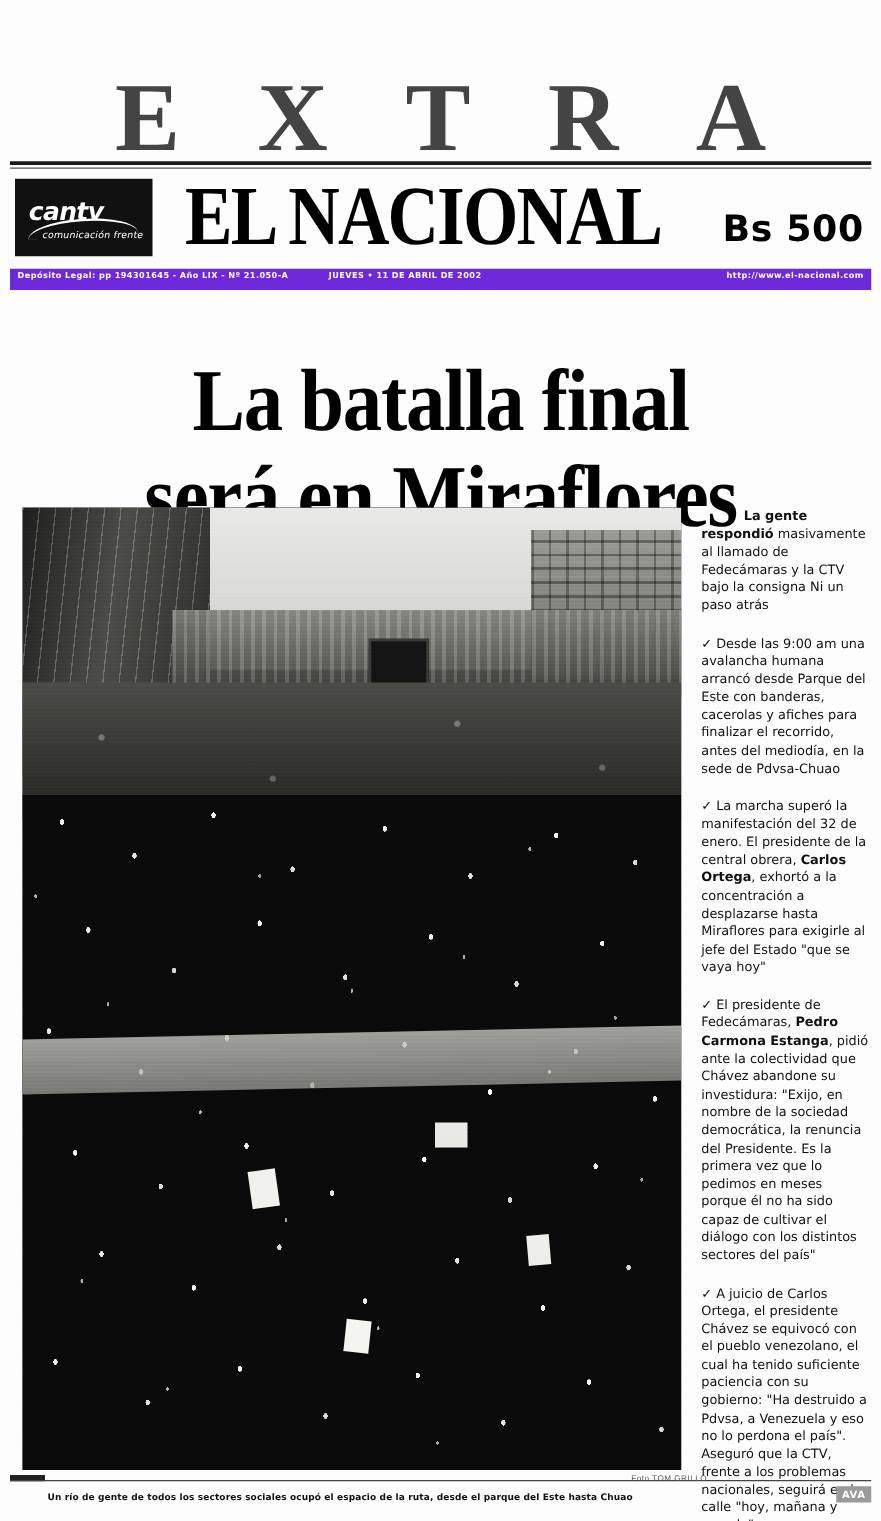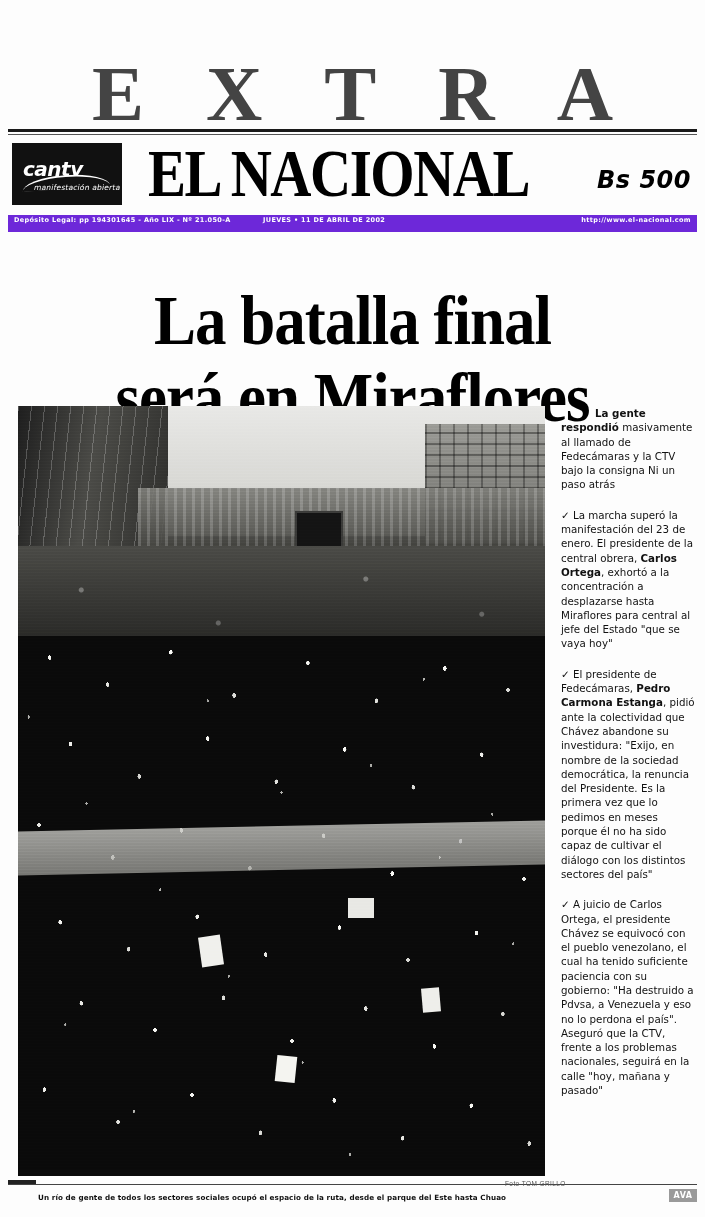--- a/index.html
+++ b/index.html
@@ -64,23 +64,22 @@
     font-weight:700;
     font-size:57px;
     letter-spacing:-1.5px;
     line-height:72px;
     transform:scaleY(1.18);
     transform-origin:left center;
     white-space:nowrap;
   }
   .price{
     position:absolute;right:14px;top:26px;
-    font-family:"DejaVu Sans",sans-serif;font-weight:700;font-size:24px;
+    font-family:"DejaVu Sans",sans-serif;font-weight:700;font-size:29px;
     letter-spacing:.5px;
-    font-style:italic;
   }
 
   
   .infobar{
     position:absolute;left:8px;top:215px;width:689px;height:17px;
     background:#6d28d9;color:#fff;
   }
   .infobar span{
     position:absolute;top:1px;
     font-family:"DejaVu Sans",sans-serif;font-weight:700;font-size:6.5px;
@@ -286,21 +285,21 @@
   <div class="extra-band">
     <div class="extra-word">EXTRA</div>
   </div>
   <div class="rule-under-extra"></div>
   <div class="rule-thin"></div>
 
   <div class="masthead">
     <div class="cantv-box">
       <div class="cantv-word">cantv</div>
       <div class="cantv-swoosh"></div>
-      <div class="cantv-tag">manifestación abierta</div>
+      <div class="cantv-tag">comunicación frente</div>
     </div>
     <div class="nameplate">EL NACIONAL</div>
     <div class="price">Bs 500</div>
   </div>
 
   <div class="infobar">
     <span class="ib-legal">Depósito Legal: pp 194301645 - Año LIX - Nº 21.050-A</span>
     <span class="ib-date">JUEVES • 11 DE ABRIL DE 2002</span>
     <span class="ib-url">http://www.el-nacional.com</span>
   </div>
@@ -324,22 +323,23 @@
       <div class="banner-c"></div>
       <div class="banner-d"></div>
     </div>
     <div class="photo-grain"></div>
   </div>
 
   <div class="sidebar">
 
     <p class="lede"><b>La gente respondió</b><span> masivamente al llamado de Fedecámaras y la CTV bajo la consigna Ni un paso atrás</span></p>
 
-
-    <p class="bullet"><span class="check">✓</span><span> La marcha superó la manifestación del 23 de enero. El presidente de la central obrera, </span><b>Carlos Ortega</b><span>, exhortó a la concentración a desplazarse hasta Miraflores para central al jefe del Estado "que se vaya hoy"</span></p>
+    <p class="bullet"><span class="check">✓</span><span> Desde las 9:00 am una avalancha humana arrancó desde Parque del Este con banderas, cacerolas y afiches para finalizar el recorrido, antes del mediodía, en la sede de Pdvsa-Chuao</span></p>
+
+    <p class="bullet"><span class="check">✓</span><span> La marcha superó la manifestación del 32 de enero. El presidente de la central obrera, </span><b>Carlos Ortega</b><span>, exhortó a la concentración a desplazarse hasta Miraflores para exigirle al jefe del Estado "que se vaya hoy"</span></p>
 
     <p class="bullet"><span class="check">✓</span><span> El presidente de Fedecámaras, </span><b>Pedro Carmona Estanga</b><span>, pidió ante la colectividad que Chávez abandone su investidura: "Exijo, en nombre de la sociedad democrática, la renuncia del Presidente. Es la primera vez que lo pedimos en meses porque él no ha sido capaz de cultivar el diálogo con los distintos sectores del país"</span></p>
 
     <p class="bullet"><span class="check">✓</span><span> A juicio de Carlos Ortega, el presidente Chávez se equivocó con el pueblo venezolano, el cual ha tenido suficiente paciencia con su gobierno: "Ha destruido a Pdvsa, a Venezuela y eso no lo perdona el país". Aseguró que la CTV, frente a los problemas nacionales, seguirá en la calle "hoy, mañana y pasado"</span></p>
 
   </div>
 
   <div class="tiny-blk"></div>
   <div class="cap-rule"></div>
   <div class="photo-credit">Foto TOM GRILLO</div>

